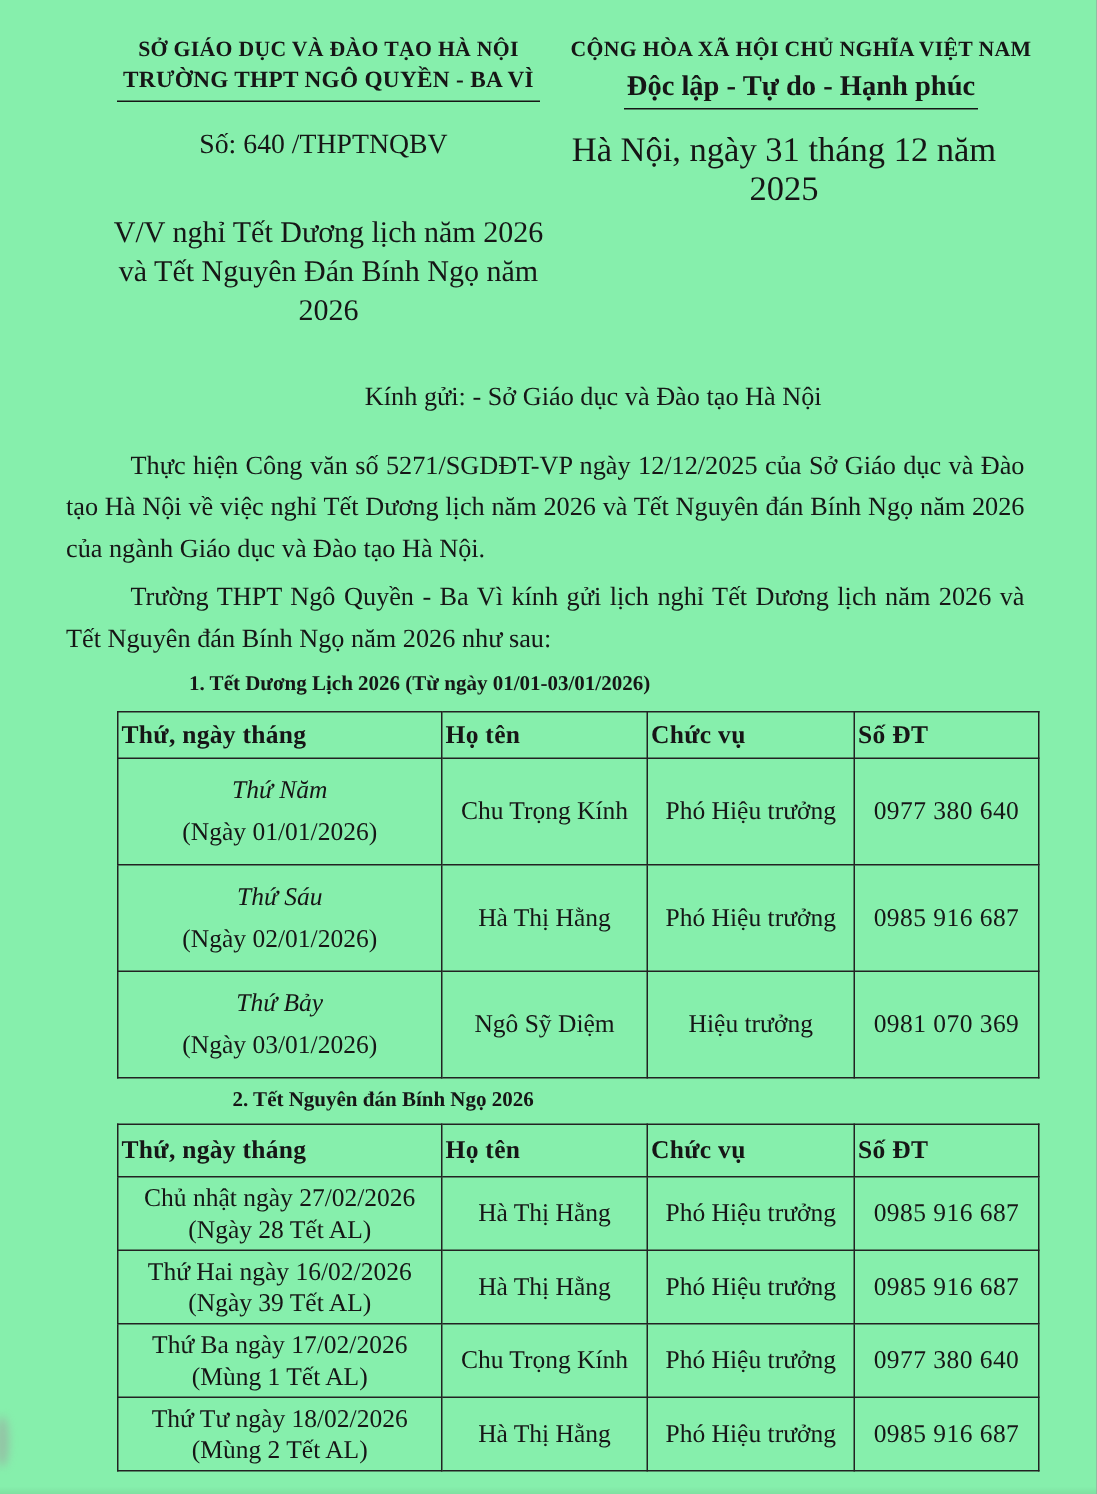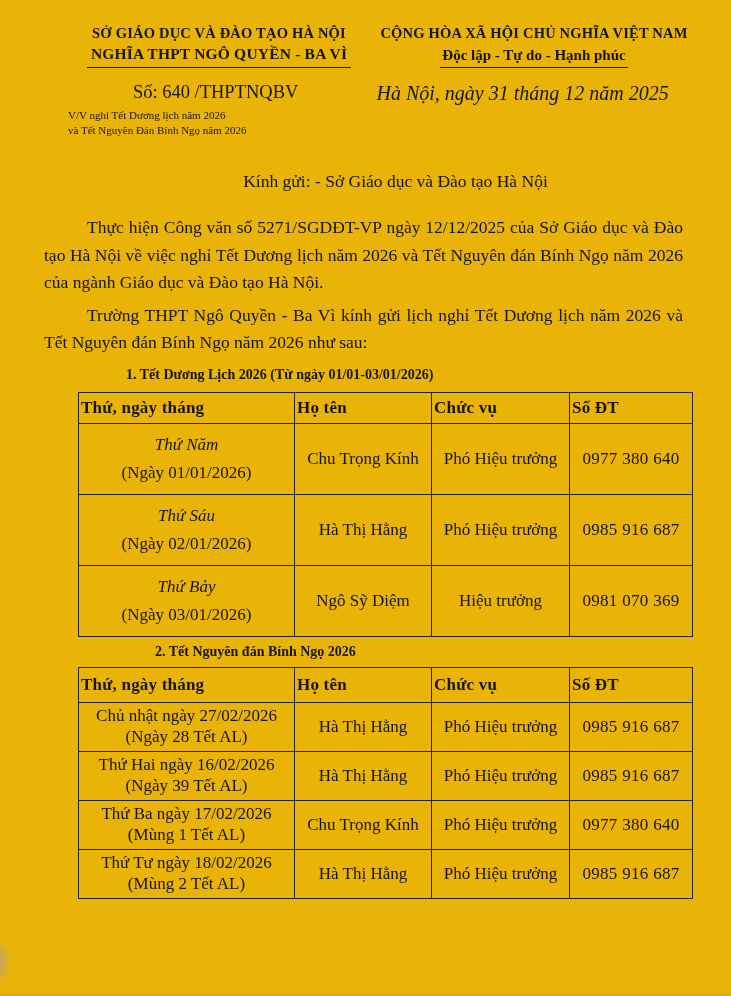--- a/index.html
+++ b/index.html
@@ -1,20 +1,20 @@
 <!DOCTYPE html>
 <html lang="vi"><head>
 <meta charset="utf-8">
 <style>
   html,body{margin:0;padding:0;background:#9a9a9a;}
   .page{
     position:relative;
     width:731px;height:996px;
     margin:0 auto;
-    background:#eab308;
+    background:#86efac;
     overflow:hidden;
     font-family:"Liberation Serif","DejaVu Serif",serif;
     color:#161616;
     box-sizing:border-box;
   }
   
   .smudge-left{
     position:absolute;left:-3px;top:944px;width:9px;height:34px;
     background:#9f9fa0;filter:blur(3px);border-radius:50%;opacity:.55;
   }
@@ -24,28 +24,28 @@
   }
 
   .header{display:flex;justify-content:space-between;padding:24px 34px 0 68px;}
   .hcol{text-align:center;}
   .hcol.left{width:302px;}
   .hcol.right{width:326px;}
   .org{font-size:14.5px;font-weight:bold;letter-spacing:.2px;line-height:1.35;}
   .school{font-size:15.5px;font-weight:bold;letter-spacing:.2px;line-height:1.35;
           display:inline-block;border-bottom:1.6px solid #161616;padding:0 4px 3px 4px;}
   .country{font-size:14.5px;font-weight:bold;letter-spacing:.2px;line-height:1.35;}
-  .motto{font-size:15px;font-weight:bold;display:inline-block;
+  .motto{font-size:19px;font-weight:bold;display:inline-block;
          border-bottom:1.6px solid #161616;padding:0 2px 3px 2px;margin-top:3px;}
 
   .meta{display:flex;justify-content:flex-start;padding:14px 49px 0 68px;align-items:flex-start;}
   .doc-number{width:302px;text-align:center;font-size:18.5px;}
-  .date-line{width:326px;text-align:center;font-size:20px;font-style:italic;}
-
-  .subject{width:302px;margin-left:68px;text-align:left;font-size:11px;line-height:1.3;margin-top:3px;}
+  .date-line{width:326px;text-align:center;font-size:23px;}
+
+  .subject{width:302px;margin-left:68px;text-align:center;font-size:20px;line-height:1.3;margin-top:3px;}
 
   .salutation{text-align:center;margin-top:34px;padding-left:32px;font-size:17.5px;margin-left:28px;}
 
   .para{margin:22px 48px 0 44px;font-size:17.5px;line-height:27.5px;
         text-align:justify;text-indent:43px;}
   .para.second{margin-top:5px;}
 
   .sec-title{font-size:14px;font-weight:bold;margin:10px 0 9px 126px;}
   .sec-title.two{margin:7px 0 7px 155px;}
 
@@ -69,21 +69,21 @@
 </head>
 <body>
 
 <div class="page">
   <div class="smudge-left"></div>
   <div class="smudge-bottom"></div>
 
   <div class="header">
     <div class="hcol left">
       <div class="org">SỞ GIÁO DỤC VÀ ĐÀO TẠO HÀ NỘI</div>
-      <span class="school">NGHĨA THPT NGÔ QUYỀN - BA VÌ</span>
+      <span class="school">TRƯỜNG THPT NGÔ QUYỀN - BA VÌ</span>
     </div>
     <div class="hcol right">
       <div class="country">CỘNG HÒA XÃ HỘI CHỦ NGHĨA VIỆT NAM</div>
       <span class="motto">Độc lập - Tự do - Hạnh phúc</span>
     </div>
   </div>
 
   <div class="meta">
     <div class="doc-number">Số: 640 /THPTNQBV</div>
     <div class="date-line">Hà Nội, ngày 31 tháng 12  năm 2025</div>

